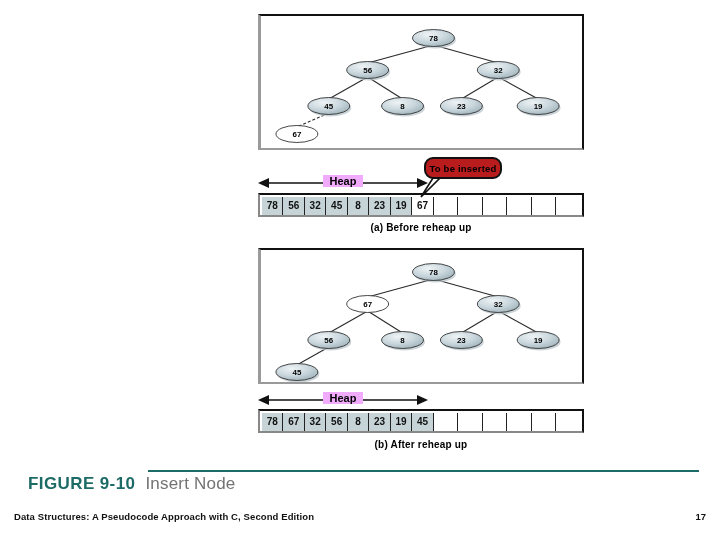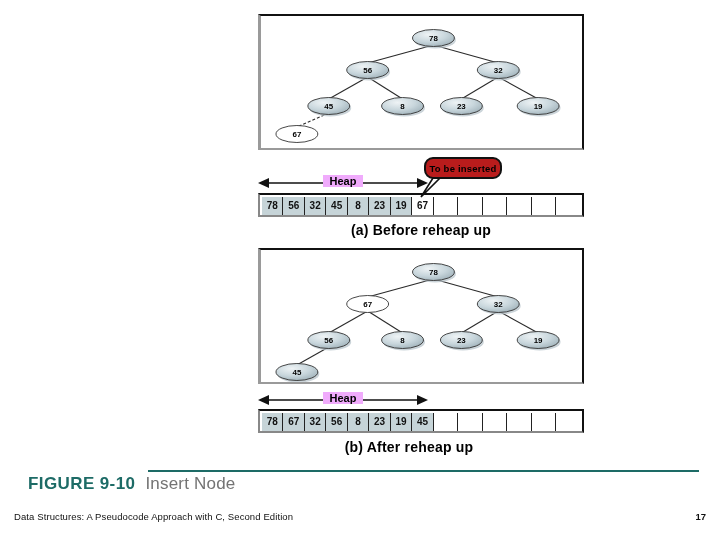--- a/index.html
+++ b/index.html
@@ -115,26 +115,26 @@
     width: 30px;
     height: 22px;
     z-index: 4;
   }
 
   
   .sub-caption {
     position: absolute;
     width: 326px;
     text-align: center;
-    font-size: 14px;
+    font-size: 10px;
     font-weight: bold;
     letter-spacing: 0.2px;
   }
   #caption-a { left: 258px; top: 222px; }
-  #caption-b { left: 246px; top: 439px; }
+  #caption-b { left: 258px; top: 439px; }
 
   
   #figure-rule {
     position: absolute;
     left: 148px;
     top: 470px;
     width: 551px;
     height: 2px;
     background: #1d6b66;
   }
@@ -154,21 +154,21 @@
     color: #737373;
     margin-left: 10px;
     letter-spacing: 0.2px;
   }
 
   #footer-left {
     position: absolute;
     left: 14px;
     top: 511px;
     font-size: 9.5px;
-    font-weight: normal;
+    font-weight: bold;
     color: #111111;
     letter-spacing: 0.1px;
     white-space: nowrap;
   }
   #footer-page {
     position: absolute;
     right: 14px;
     top: 511px;
     font-size: 9.5px;
     font-weight: bold;

